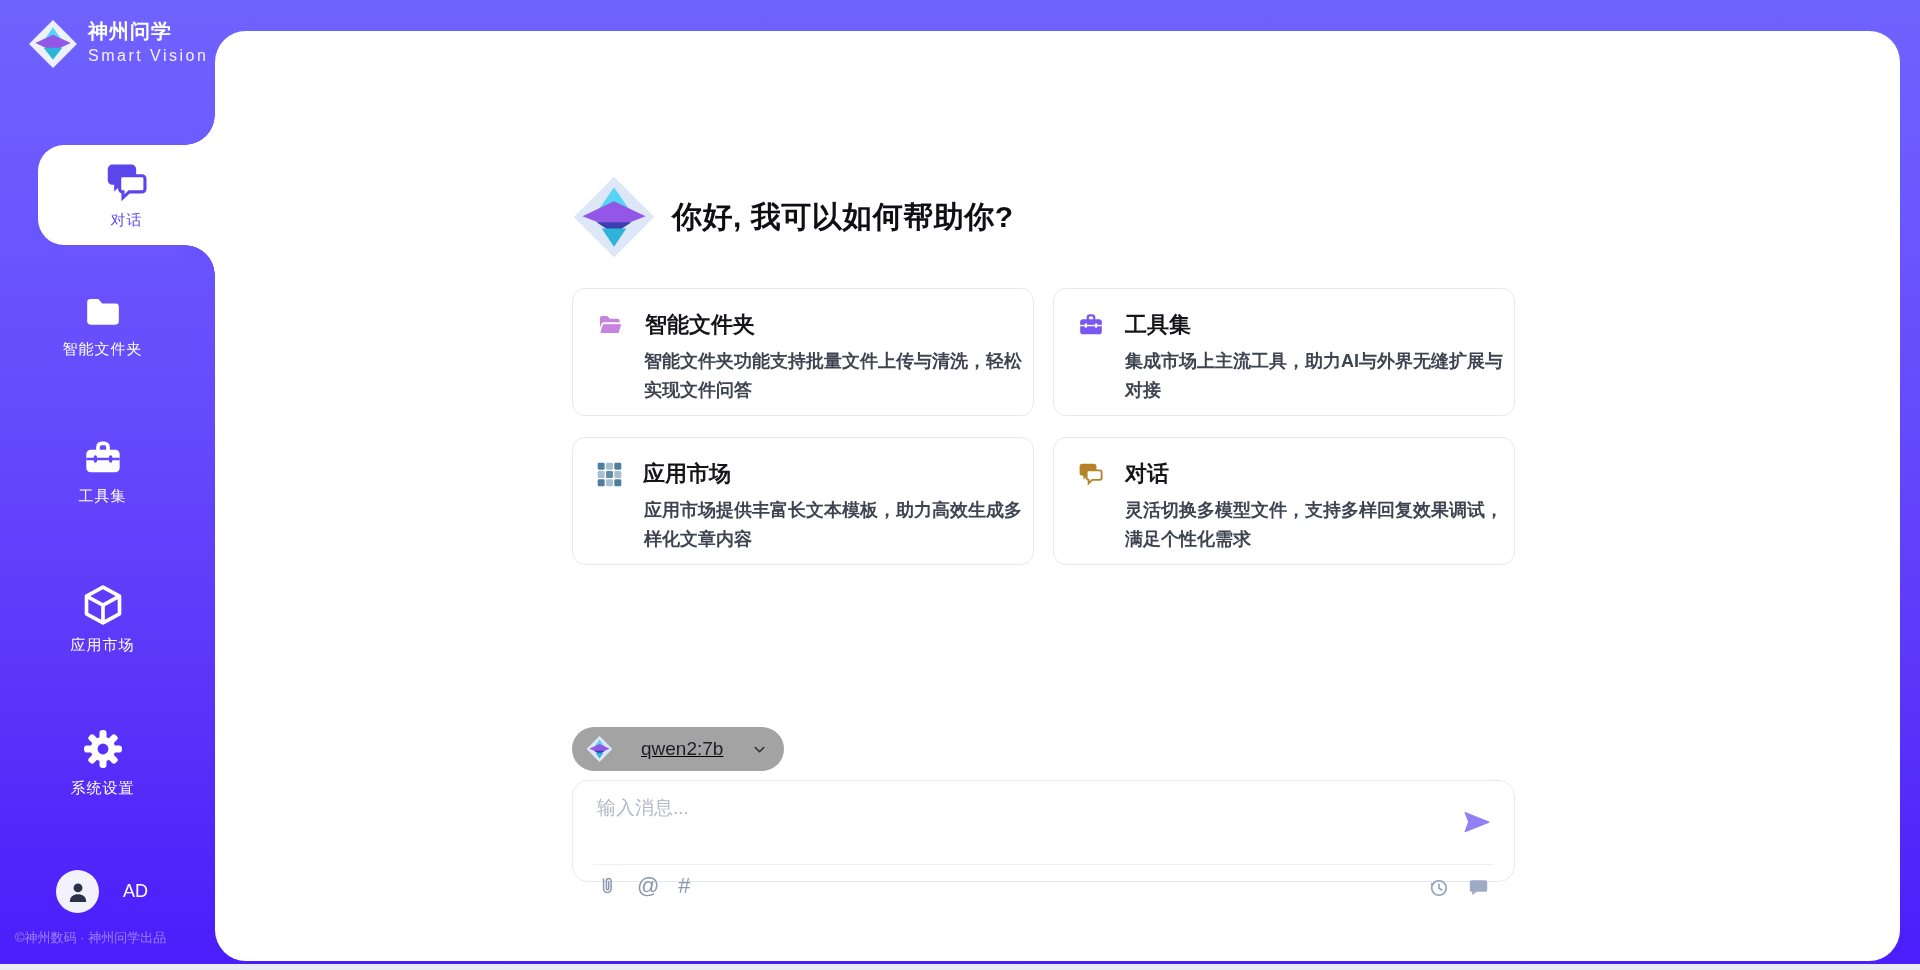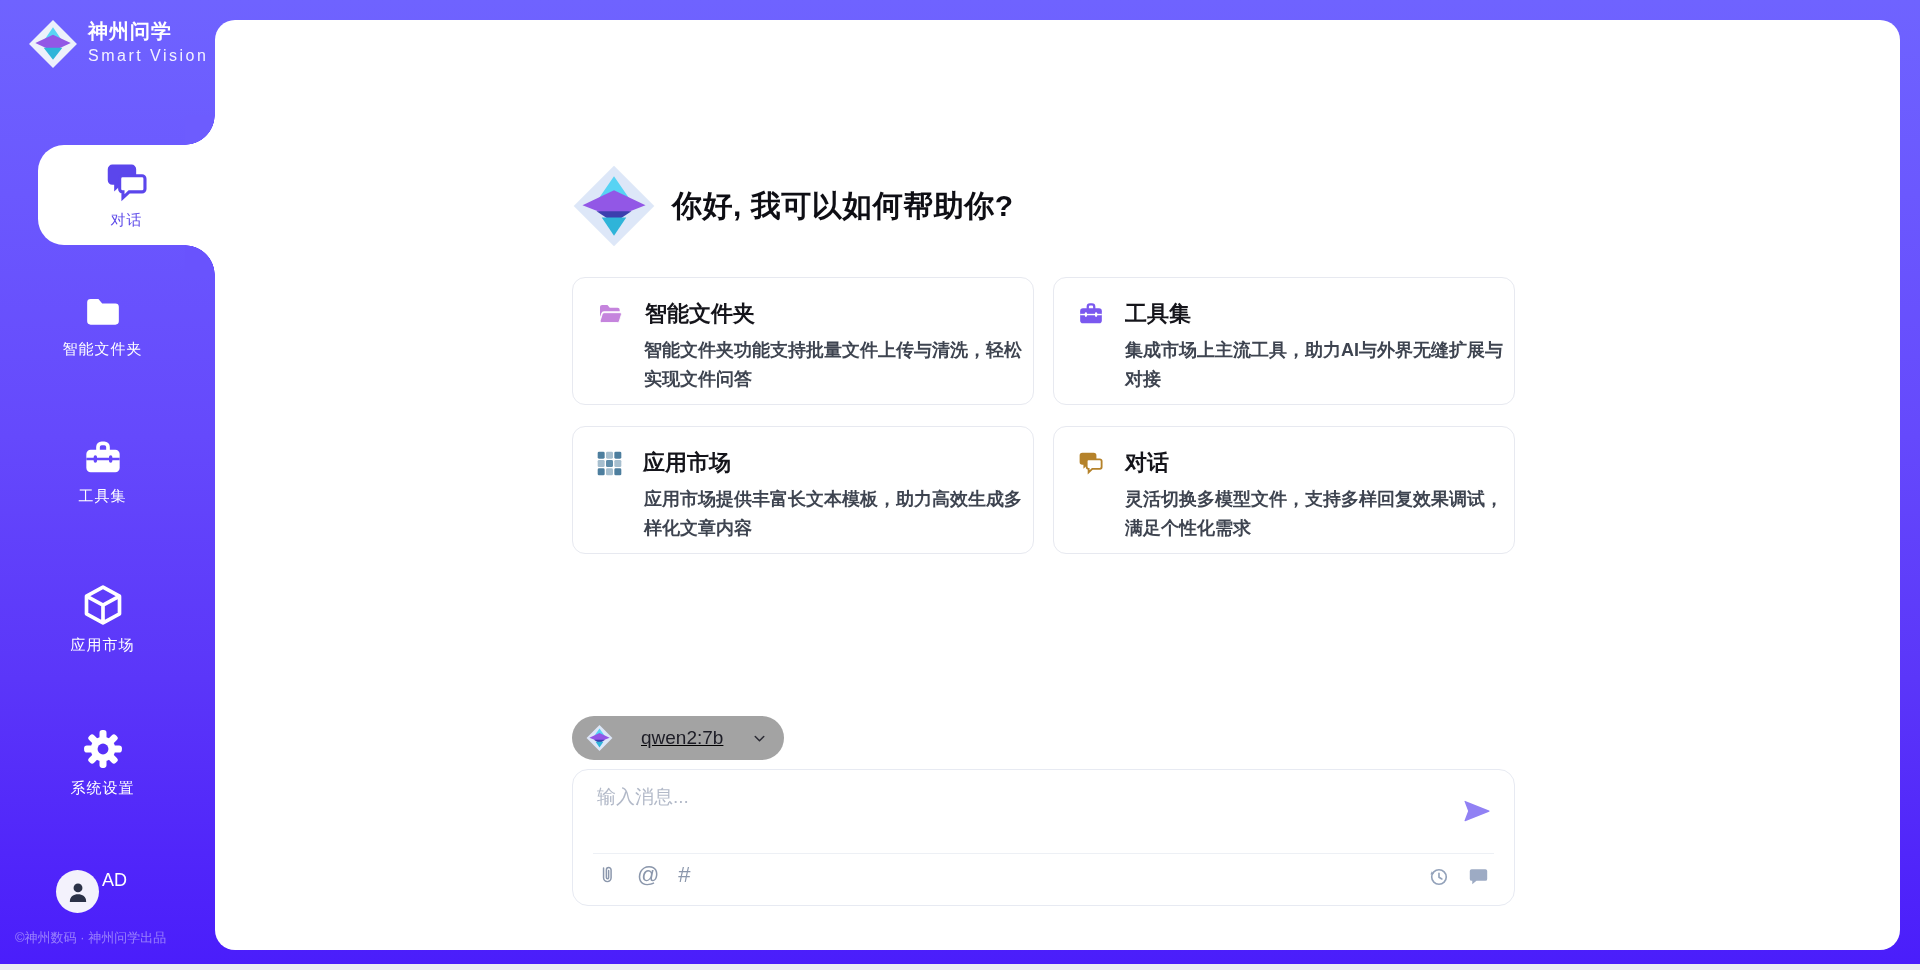--- a/index.html
+++ b/index.html
@@ -1,22 +1,22 @@
 <!DOCTYPE html>
 <html><head>
 <meta charset="utf-8">
 <style>
   * { margin:0; padding:0; box-sizing:border-box; }
   html,body { width:1920px; height:970px; font-family:"Liberation Sans","DejaVu Sans",sans-serif; }
   #app { position:relative; width:1920px; height:970px; overflow:hidden;
          background:linear-gradient(180deg,#6f63ff 0%,#6b58fe 20%,#6549fc 45%,#5b36f9 70%,#5126fa 88%,#4a1dfb 100%); }
 
   
-  .panel { position:absolute; left:215px; top:20px; width:1685px; height:930px;
-           background:#ffffff; border-radius:20px; }
+  .panel { position:absolute; left:215px; top:31px; width:1685px; height:930px;
+           background:#ffffff; border-radius:31px; }
 
   .bottom-line { position:absolute; left:0; bottom:0; width:1920px; height:6px; background:#ebecf3; }
 
   
   .sidebar { position:absolute; left:0; top:0; width:215px; height:970px; }
 
   .brand { position:absolute; left:28px; top:18px; display:flex; align-items:flex-start; gap:10px; }
   .brand-name { color:#fff; font-size:20px; font-weight:700; letter-spacing:1px; }
   .brand-sub  { color:rgba(255,255,255,.92); font-size:16px; letter-spacing:2.5px; margin-top:2px; }
 
@@ -27,21 +27,21 @@
   .nav-item.n4 { top:583px; } .nav-item.n5 { top:728px; }
 
   .nav-active { position:absolute; left:38px; top:145px; width:177px; height:100px;
                 background:#fff; border-radius:26px 0 0 26px; display:flex; flex-direction:column;
                 align-items:center; justify-content:center; gap:7px; cursor:pointer; }
   .nav-active .nav-label { color:#5c49e9; font-size:15px; letter-spacing:1px; }
   .connector { position:absolute; left:185px; width:30px; height:30px; }
   .connector.ctop { top:115px; background:radial-gradient(circle at 0 0, #6d5cfe 0 29.5px, #ffffff 30px); }
   .connector.cbot { top:245px; background:radial-gradient(circle at 0 100%, #6953fd 0 29.5px, #ffffff 30px); }
 
-  .user-row { position:absolute; left:56px; top:870px; display:flex; gap:3px; cursor:pointer; }
+  .user-row { position:absolute; left:56px; top:870px; display:flex; align-items:center; gap:24px; cursor:pointer; }
   .avatar { width:43px; height:43px; border-radius:50%; background:#f3f2fc; display:flex;
             align-items:center; justify-content:center; }
   .user-name { color:#fff; font-size:18px; font-weight:500; }
   .side-footer { position:absolute; left:15px; top:929px; color:rgba(255,255,255,.42); font-size:13px; }
 
   
   .greeting { position:absolute; left:357px; top:141px; height:90px; display:flex; align-items:center; gap:16px; }
   .greeting-title { font-size:30px; font-weight:800; color:#0e0e14; letter-spacing:.5px; }
 
   
@@ -52,21 +52,21 @@
   .card-head { display:flex; align-items:center; gap:20px; }
   .card-title { font-size:22px; font-weight:700; color:#15151b; }
   .card-desc { margin:7px 0 0 48px; width:380px; font-size:18px; line-height:29px; color:#3e4450;font-weight:bold; }
 
   
   .model-pill { position:absolute; left:357px; top:696px; height:44px; border-radius:22px;
                 background:#a3a3a3; display:flex; align-items:center; gap:28px; padding:0 16px 0 14px; cursor:pointer;text-decoration:underline; }
   .model-name { font-size:19px; color:#1d1d26; font-weight:500; }
 
   
-  .composer { position:absolute; left:357px; top:749px; width:943px; height:137px; background:#fff;
+  .composer { position:absolute; left:357px; top:749px; width:943px; height:102px; background:#fff;
               border:1.6px solid #e7eaf2; border-radius:16px; }
   .composer textarea { position:absolute; left:24px; top:14px; width:840px; height:62px; border:none;
                        outline:none; resize:none; font-family:inherit; font-size:19px; color:#1b1b22; background:transparent; }
   .composer textarea::placeholder { color:#b2b9c8; }
   .send-btn { position:absolute; right:22px; top:26px; width:30px; height:30px; cursor:pointer; }
   .composer-divider { position:absolute; left:20px; right:20px; top:83px; height:1px; background:#edf0f5; }
   .tool-row-left { position:absolute; left:24px; top:93px; display:flex; align-items:center; gap:19px; }
   .tool-row-right { position:absolute; right:24px; top:95px; display:flex; align-items:center; gap:17px; }
   .txt-icon { font-size:22px; color:#8b97ac; line-height:24px; cursor:pointer; }
   .tool-row-left svg, .tool-row-right svg { cursor:pointer; }

